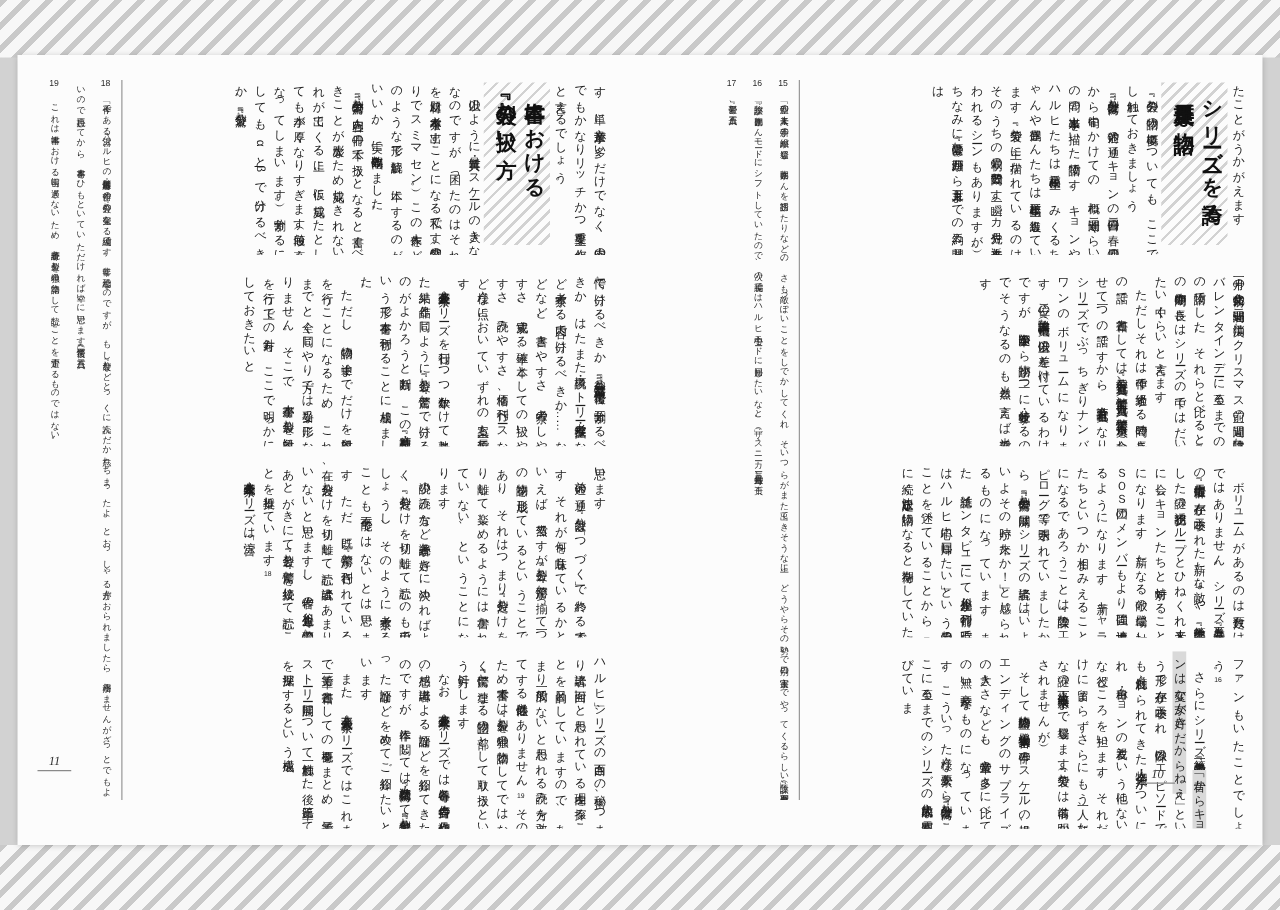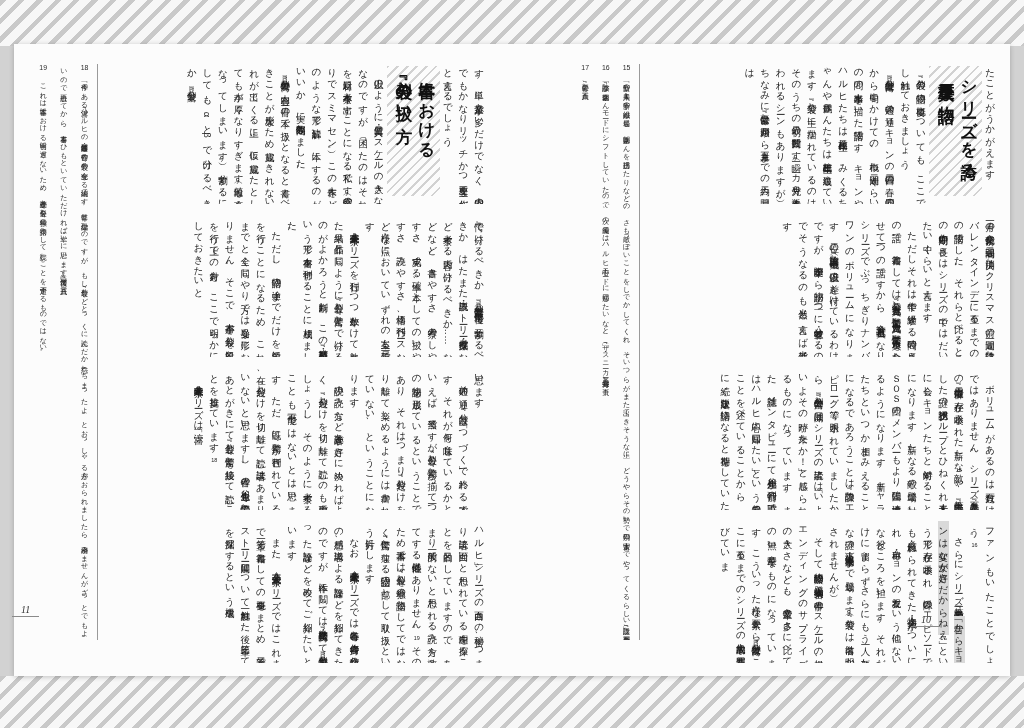--- a/index.html
+++ b/index.html
@@ -73,21 +73,21 @@
   #page-right .rule{left:127px;}
   #page-left  .rule{left:83px;}
 
   
   .pagenum{
     position:absolute;
     font-family:"Liberation Serif","DejaVu Serif",serif;
     font-style:italic;font-size:10px;color:#333;
     border-bottom:1px solid #8a8a8a;padding:0 9px 1px;
   }
-  #pagenum-left{left:12px;top:604px;}
+  #pagenum-left{left:30px;top:604px;}
   #pagenum-right{left:912px;top:614px;}
 </style>
 </head>
 <body>
 
 <div class="stripeband" id="stripes-top"></div>
 <div class="stripeband" id="stripes-bottom"></div>
 
 <div class="sheet">
 

